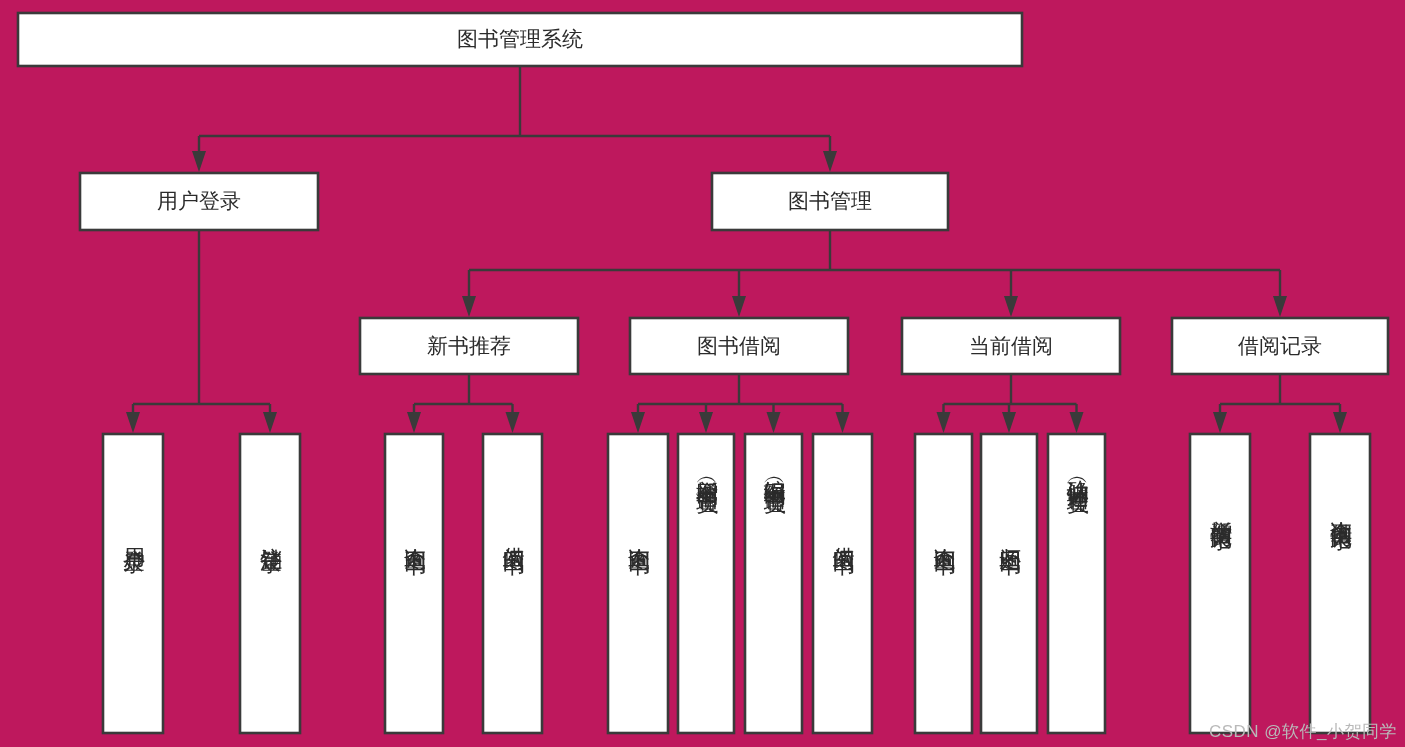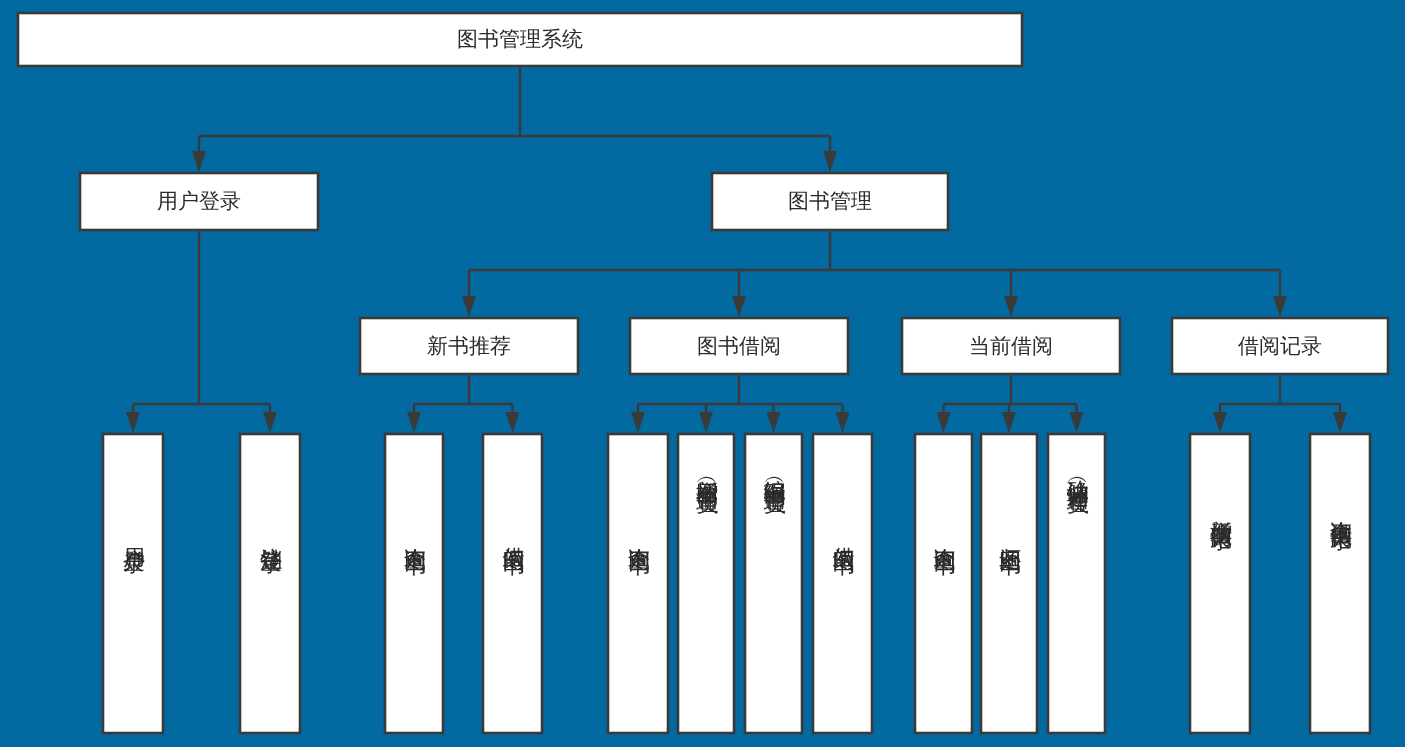--- a/index.html
+++ b/index.html
@@ -8,21 +8,21 @@
     padding: 0;
     background: #ffffff;
   }
   body {
     font-family: "Liberation Sans", "DejaVu Sans", sans-serif;
   }
   #diagram-root {
     position: relative;
     width: 1405px;
     height: 747px;
-    background: #0369a1;
+    background: #be185d;
     overflow: hidden;
   }
   svg.flow {
     position: absolute;
     left: 0;
     top: 0;
     width: 1405px;
     height: 747px;
     display: block;
   }
@@ -218,13 +218,14 @@
         <g>
           <rect class="node-rect" x="1190" y="434" width="60" height="299"></rect>
           <text class="node-label vertical" x="1220" y="508.5" text-anchor="middle" dominant-baseline="hanging">新增借阅记录</text>
         </g>
         <g>
           <rect class="node-rect" x="1310" y="434" width="60" height="299"></rect>
           <text class="node-label vertical" x="1340" y="508.5" text-anchor="middle" dominant-baseline="hanging">查询借阅记录</text>
         </g>
       </g>
   </svg>
+  <div class="watermark">CSDN @软件_小贺同学</div>
 </div>
 
 </body></html>

